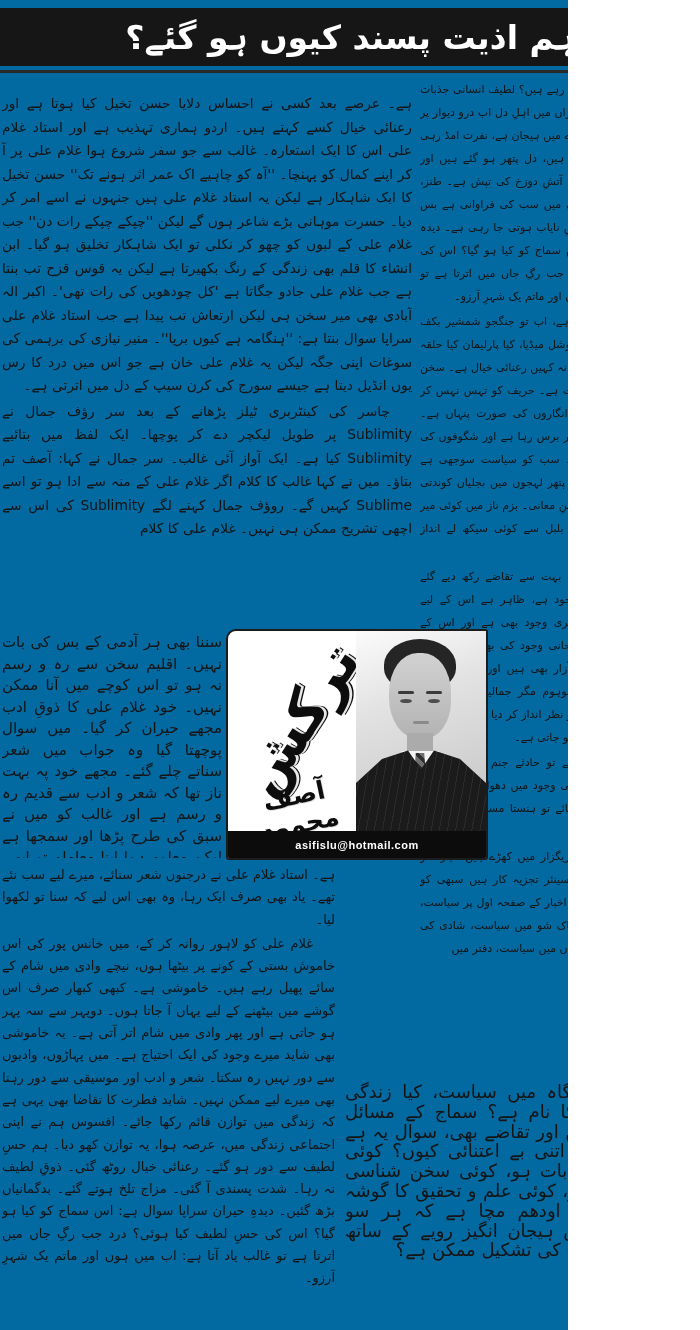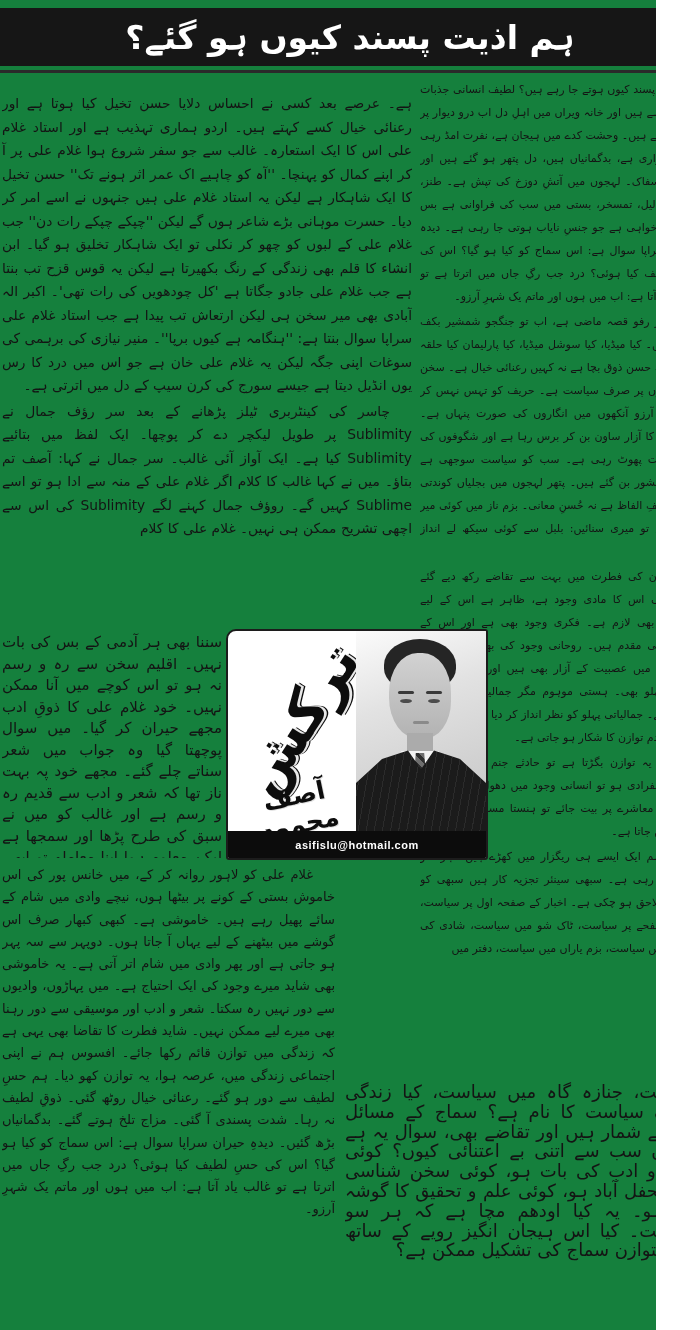--- a/index.html
+++ b/index.html
@@ -1,16 +1,16 @@
 <!DOCTYPE html>
 <html lang="ur"><head>
 <meta charset="utf-8">
 <style>
   html,body{margin:0;padding:0;background:#ffffff;}
-  .page{position:relative;width:656px;height:1330px;background:#15803d;overflow:hidden;
+  .page{position:relative;width:568px;height:1330px;background:#0369a1;overflow:hidden;
         font-family:"DejaVu Sans",sans-serif;color:#111;}
   
   .header-bar{position:absolute;left:0;top:8px;width:700px;height:58px;background:#161616;
               display:flex;align-items:center;justify-content:center;}
   .header-bar h1{margin:0;color:#ffffff;font-size:33px;font-weight:bold;letter-spacing:1px;
                  font-family:"DejaVu Sans",sans-serif;direction:rtl;}
   .header-rule{position:absolute;left:0;top:70px;width:700px;height:3px;background:#2a2a2a;}
   
   .tblock{position:absolute;direction:rtl;text-align:justify;overflow:hidden;color:#141414;}
   .tblock p{margin:0 0 2px 0;}
@@ -77,20 +77,21 @@
   <div class="tblock top-left">
     <p>ہے۔ عرصے بعد کسی نے احساس دلایا حسن تخیل کیا ہوتا ہے اور رعنائی خیال کسے کہتے ہیں۔ اردو ہماری تہذیب ہے اور استاد غلام علی اس کا ایک استعارہ۔ غالب سے جو سفر شروع ہوا غلام علی پر آ کر اپنے کمال کو پہنچا۔ ''آہ کو چاہیے اک عمر اثر ہونے تک'' حسن تخیل کا ایک شاہکار ہے لیکن یہ استاد غلام علی ہیں جنہوں نے اسے امر کر دیا۔ حسرت موہانی بڑے شاعر ہوں گے لیکن ''چپکے چپکے رات دن'' جب غلام علی کے لبوں کو چھو کر نکلی تو ایک شاہکار تخلیق ہو گیا۔ ابن انشاء کا قلم بھی زندگی کے رنگ بکھیرتا ہے لیکن یہ قوس قزح تب بنتا ہے جب غلام علی جادو جگاتا ہے 'کل چودھویں کی رات تھی'۔ اکبر الہ آبادی بھی میر سخن ہی لیکن ارتعاش تب پیدا ہے جب استاد غلام علی سراپا سوال بنتا ہے: ''ہنگامہ ہے کیوں برپا''۔ منیر نیازی کی برہمی کی سوغات اپنی جگہ لیکن یہ غلام علی خان ہے جو اس میں درد کا رس یوں انڈیل دیتا ہے جیسے سورج کی کرن سیپ کے دل میں اترتی ہے۔</p>
     <p class="ind">چاسر کی کینٹربری ٹیلز پڑھانے کے بعد سر رؤف جمال نے Sublimity پر طویل لیکچر دے کر پوچھا۔ ایک لفظ میں بتائیے Sublimity کیا ہے۔ ایک آواز آئی غالب۔ سر جمال نے کہا: آصف تم بتاؤ۔ میں نے کہا غالب کا کلام اگر غلام علی کے منہ سے ادا ہو تو اسے Sublime کہیں گے۔ روؤف جمال کہنے لگے Sublimity کی اس سے اچھی تشریح ممکن ہی نہیں۔ غلام علی کا کلام</p>
   </div>
 
   <div class="tblock left-strip">
     <p>سننا بھی ہر آدمی کے بس کی بات نہیں۔ اقلیم سخن سے رہ و رسم نہ ہو تو اس کوچے میں آنا ممکن نہیں۔ خود غلام علی کا ذوقِ ادب مجھے حیران کر گیا۔ میں سوال پوچھتا گیا وہ جواب میں شعر سناتے چلے گئے۔ مجھے خود پہ بہت ناز تھا کہ شعر و ادب سے قدیم رہ و رسم ہے اور غالب کو میں نے سبق کی طرح پڑھا اور سمجھا ہے لیکن معلوم ہوا اپنا معاملہ تو ابھی طفل مکتب کا سا</p>
   </div>
 
   <div class="tblock bottom-left">
+    <p>ہے۔ استاد غلام علی نے درجنوں شعر سنائے، میرے لیے سب نئے تھے۔ یاد بھی صرف ایک رہا، وہ بھی اس لیے کہ سنا تو لکھوا لیا۔</p>
     <p class="ind">غلام علی کو لاہور روانہ کر کے، میں خانس پور کی اس خاموش بستی کے کونے پر بیٹھا ہوں، نیچے وادی میں شام کے سائے پھیل رہے ہیں۔ خاموشی ہے۔ کبھی کبھار صرف اس گوشے میں بیٹھنے کے لیے یہاں آ جاتا ہوں۔ دوپہر سے سہ پہر ہو جاتی ہے اور پھر وادی میں شام اتر آتی ہے۔ یہ خاموشی بھی شاید میرے وجود کی ایک احتیاج ہے۔ میں پہاڑوں، وادیوں سے دور نہیں رہ سکتا۔ شعر و ادب اور موسیقی سے دور رہنا بھی میرے لیے ممکن نہیں۔ شاید فطرت کا تقاضا بھی یہی ہے کہ زندگی میں توازن قائم رکھا جائے۔ افسوس ہم نے اپنی اجتماعی زندگی میں، عرصہ ہوا، یہ توازن کھو دیا۔ ہم حسِ لطیف سے دور ہو گئے۔ رعنائی خیال روٹھ گئی۔ ذوقِ لطیف نہ رہا۔ شدت پسندی آ گئی۔ مزاج تلخ ہوتے گئے۔ بدگمانیاں بڑھ گئیں۔ دیدہِ حیران سراپا سوال ہے: اس سماج کو کیا ہو گیا؟ اس کی حسِ لطیف کیا ہوئی؟ درد جب رگِ جاں میں اترتا ہے تو غالب یاد آتا ہے: اب میں ہوں اور ماتم یک شہرِ آرزو۔</p>
   </div>
 
   <div class="photo-block">
     <div class="tarkash">ترکش</div>
     <div class="author-name">آصف محمود</div>
 
     <div class="photo">
       <div class="p-hair"></div>
       <div class="p-face">

